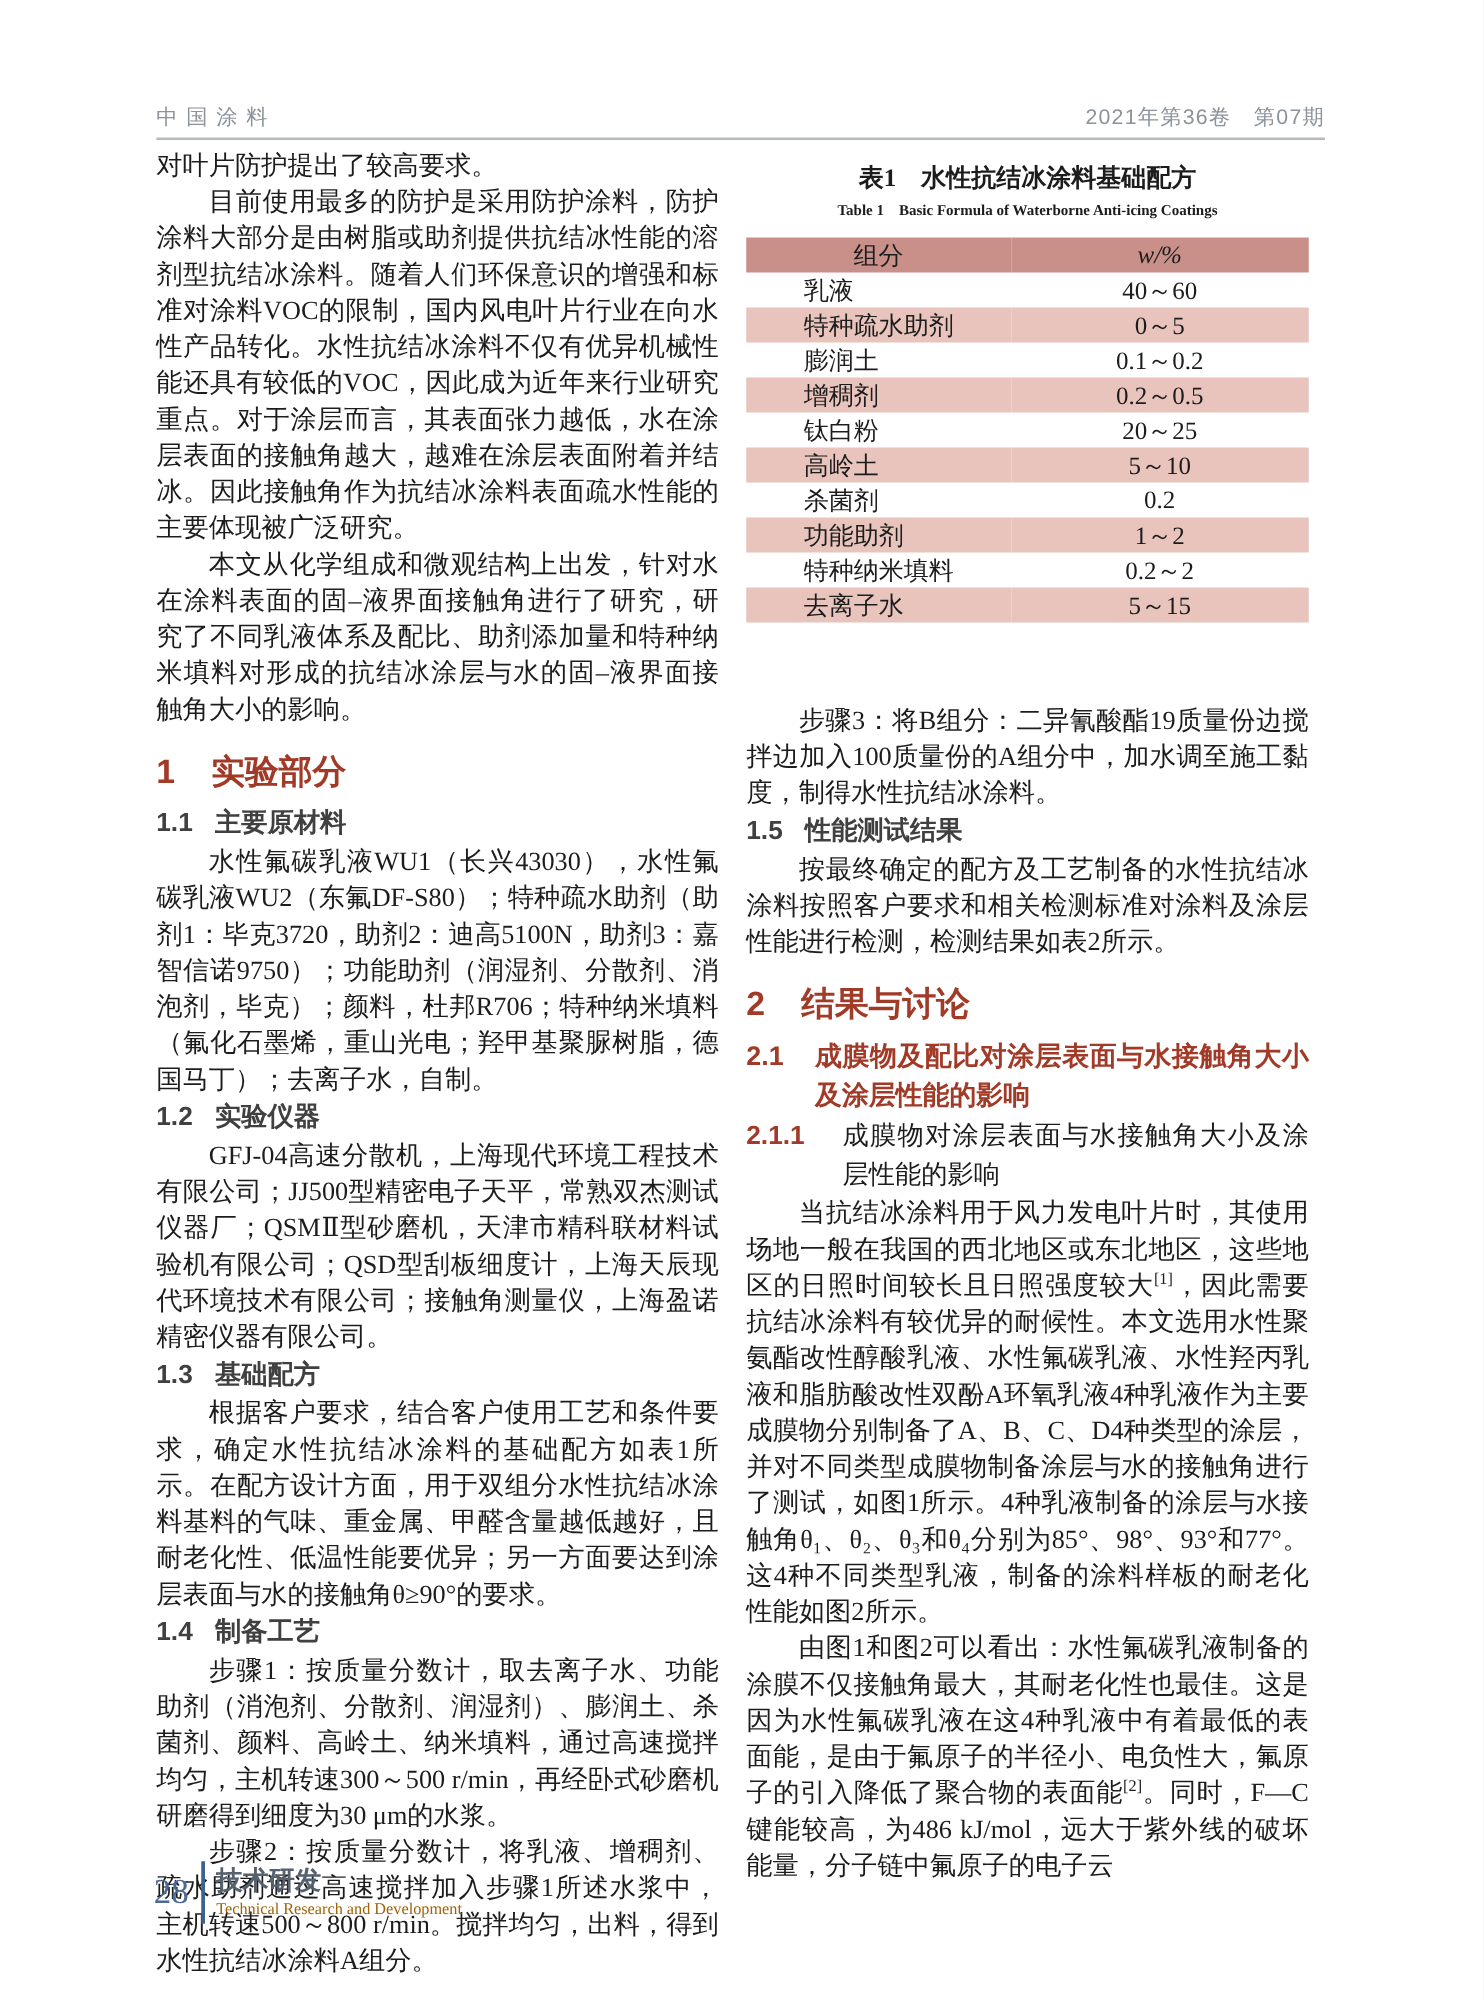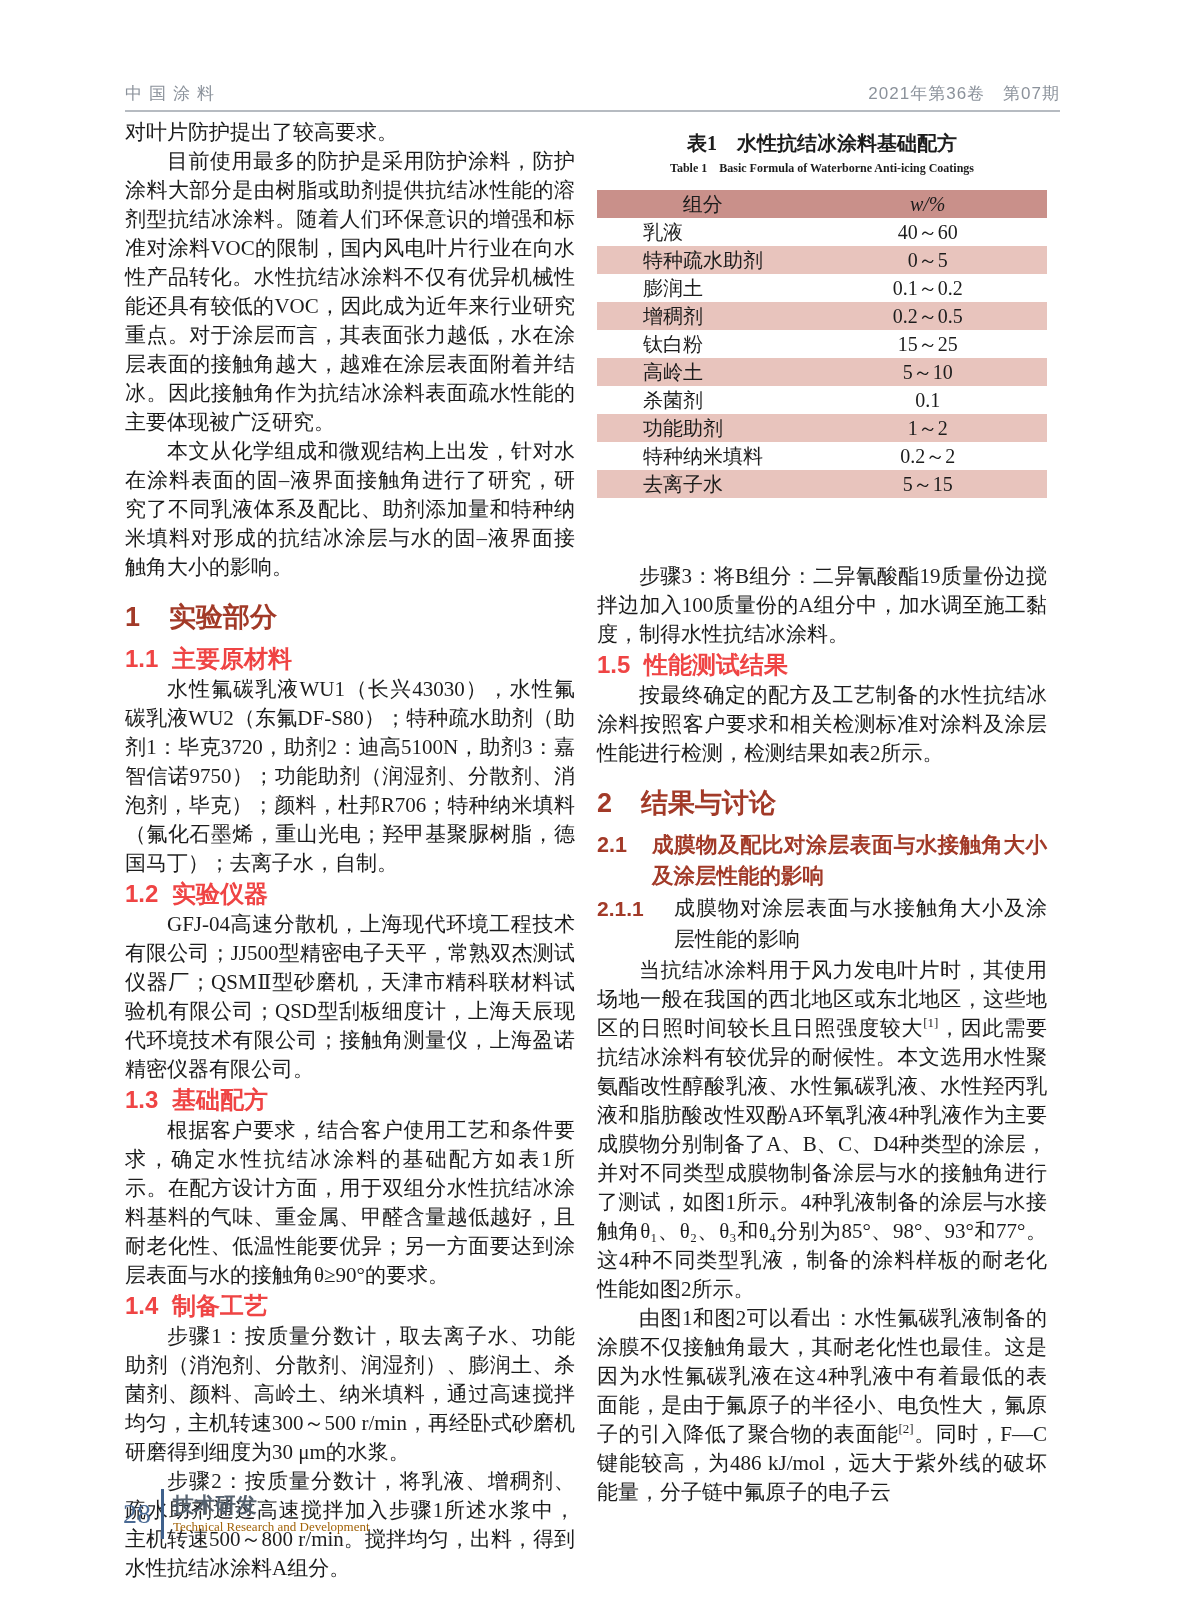--- a/index.html
+++ b/index.html
@@ -28,21 +28,21 @@
   
   .sec {
     display:flex; margin:17px 0 9px;
     font-family:"Liberation Sans","DejaVu Sans",sans-serif;
     font-weight:bold; font-size:27px; line-height:36px; color:#a23a28;
   }
   .sec .num { width:44px; flex:none; }
   .sub {
     display:flex; margin:1px 0;
     font-family:"Liberation Sans","DejaVu Sans",sans-serif;
-    font-weight:bold; font-size:24px; line-height:30px; color:#ef4444;
+    font-weight:bold; font-size:21px; line-height:30px; color:#404040;
   }
   .sub .num { width:47px; flex:none; }
   .sub2 {
     display:flex; margin:1px 0;
     font-family:"Liberation Sans","DejaVu Sans",sans-serif;
     font-weight:bold; font-size:21.5px; line-height:31px; color:#a23a28;
     text-align:justify;
   }
   .sub2 .num { width:55px; flex:none; }
   .sub3 {
@@ -149,29 +149,29 @@
           <tr>
             <td class="c1">膨润土</td>
             <td class="c2">0.1～0.2</td>
           </tr>
           <tr>
             <td class="c1">增稠剂</td>
             <td class="c2">0.2～0.5</td>
           </tr>
           <tr>
             <td class="c1">钛白粉</td>
-            <td class="c2">15～25</td>
+            <td class="c2">20～25</td>
           </tr>
           <tr>
             <td class="c1">高岭土</td>
             <td class="c2">5～10</td>
           </tr>
           <tr>
             <td class="c1">杀菌剂</td>
-            <td class="c2">0.1</td>
+            <td class="c2">0.2</td>
           </tr>
           <tr>
             <td class="c1">功能助剂</td>
             <td class="c2">1～2</td>
           </tr>
           <tr>
             <td class="c1">特种纳米填料</td>
             <td class="c2">0.2～2</td>
           </tr>
           <tr>

